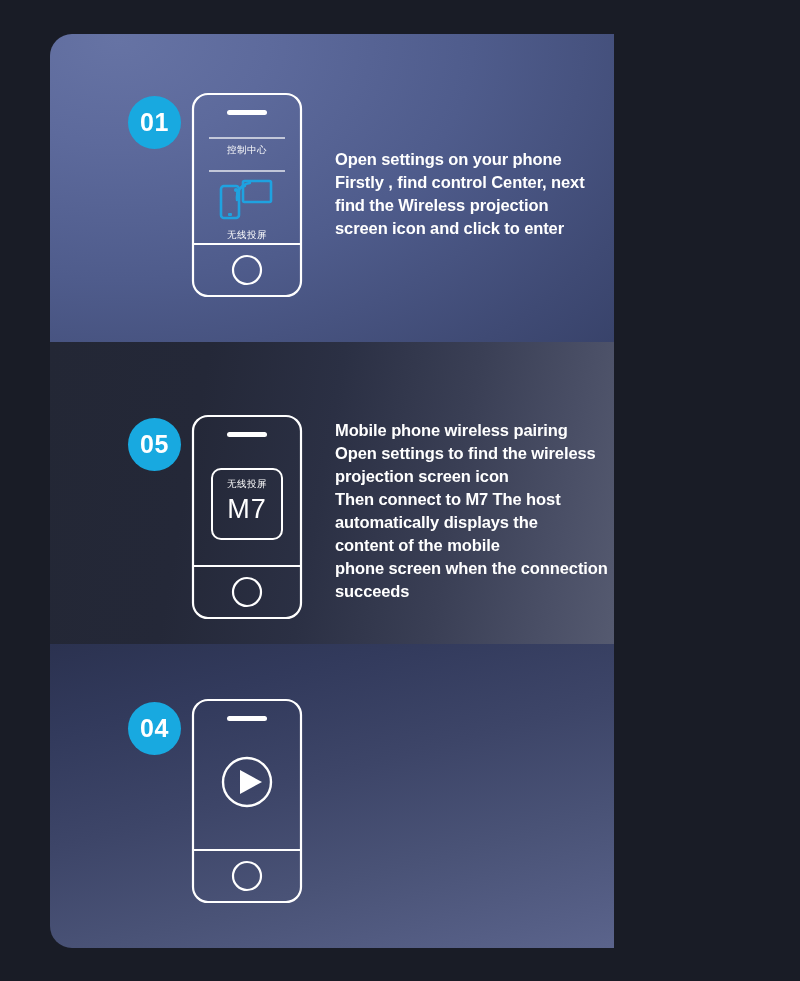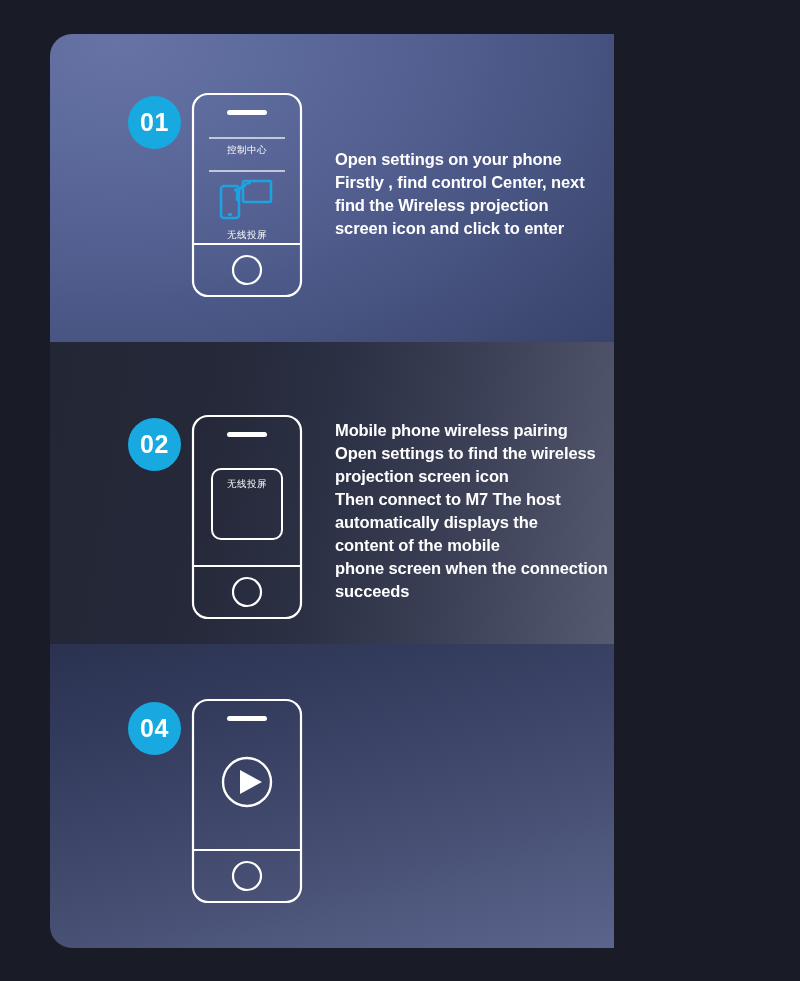--- a/index.html
+++ b/index.html
@@ -145,33 +145,35 @@
     </div>
 
     <div class="step-text">Open settings on your phone
 Firstly ,  find control Center, next
 find the Wireless projection
 screen icon and click to enter</div>
   </section>
 
   <section class="step-panel" id="step-panel-2">
 
-    <div class="step-badge">02</div>
+    <div class="step-badge">05</div>
 
     <div class="phone-figure">
       <svg width="112" height="206" viewBox="0 0 112 206" xmlns="http://www.w3.org/2000/svg">
         <rect x="2" y="2" width="108" height="202" rx="15" ry="15" fill="none" stroke="#ffffff" stroke-width="2.2"></rect>
         <rect x="36" y="18" width="40" height="5" rx="2.5" ry="2.5" fill="#ffffff"></rect>
 
         <rect x="21" y="55" width="70" height="70" rx="9" ry="9" fill="none" stroke="#ffffff" stroke-width="2"></rect>
         <line x1="2" y1="152" x2="110" y2="152" stroke="#ffffff" stroke-width="1.8"></line>
         <circle cx="56" cy="178" r="14" fill="none" stroke="#ffffff" stroke-width="2.2"></circle>
       </svg>
       <div style="position:absolute; top:64px; left:0; width:112px; text-align:center;
                   color:#ffffff; font-size:9.5px; letter-spacing:0.5px;">无线投屏</div>
+      <div style="position:absolute; top:80px; left:0; width:112px; text-align:center;
+                  color:#ffffff; font-size:27px; font-weight:300; letter-spacing:1px;">M7</div>
     </div>
 
     <div class="step-text">Mobile phone wireless pairing
 Open settings to find the wireless
 projection screen icon
 Then connect to M7 The host
 automatically displays the
 content of the mobile
 phone screen when the connection
 succeeds</div>

